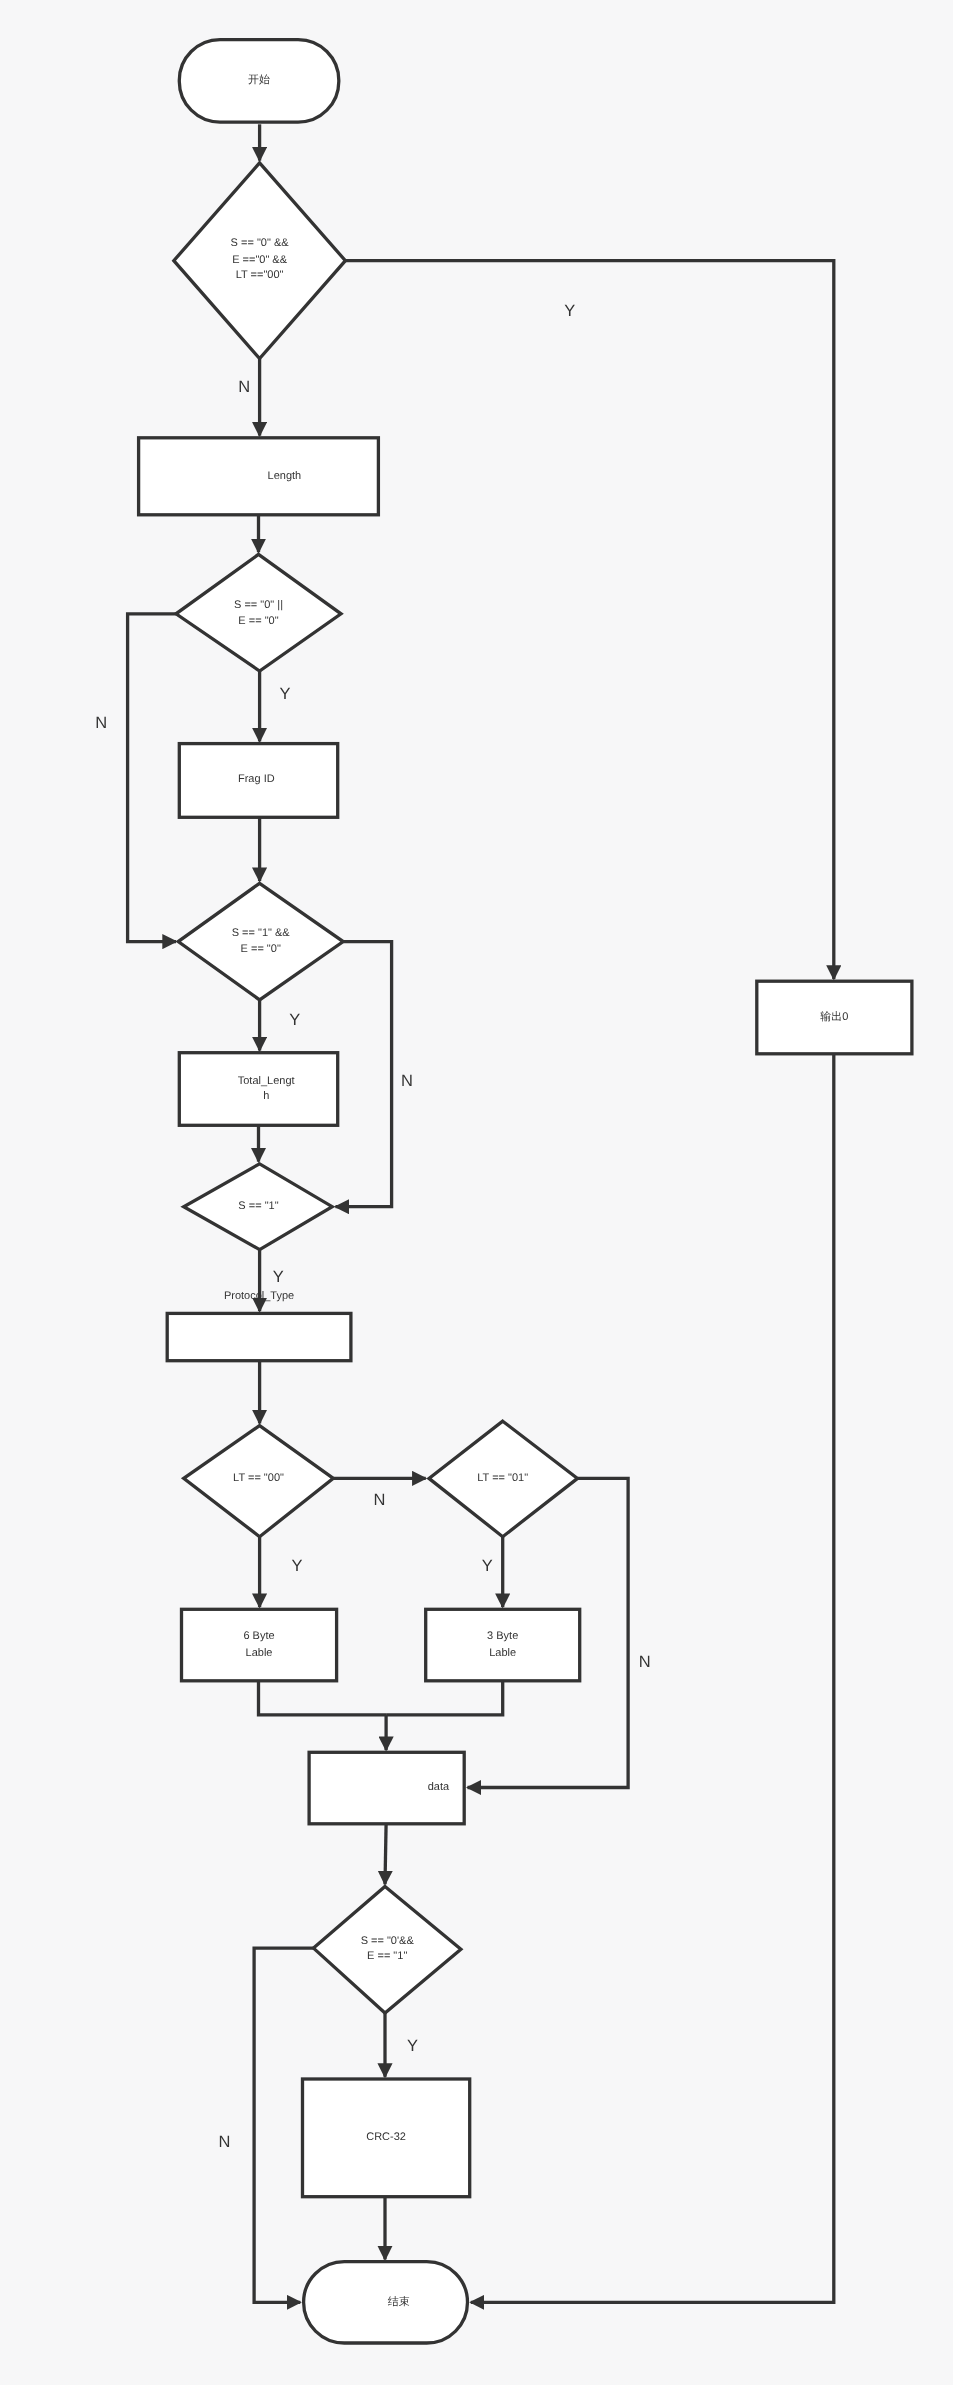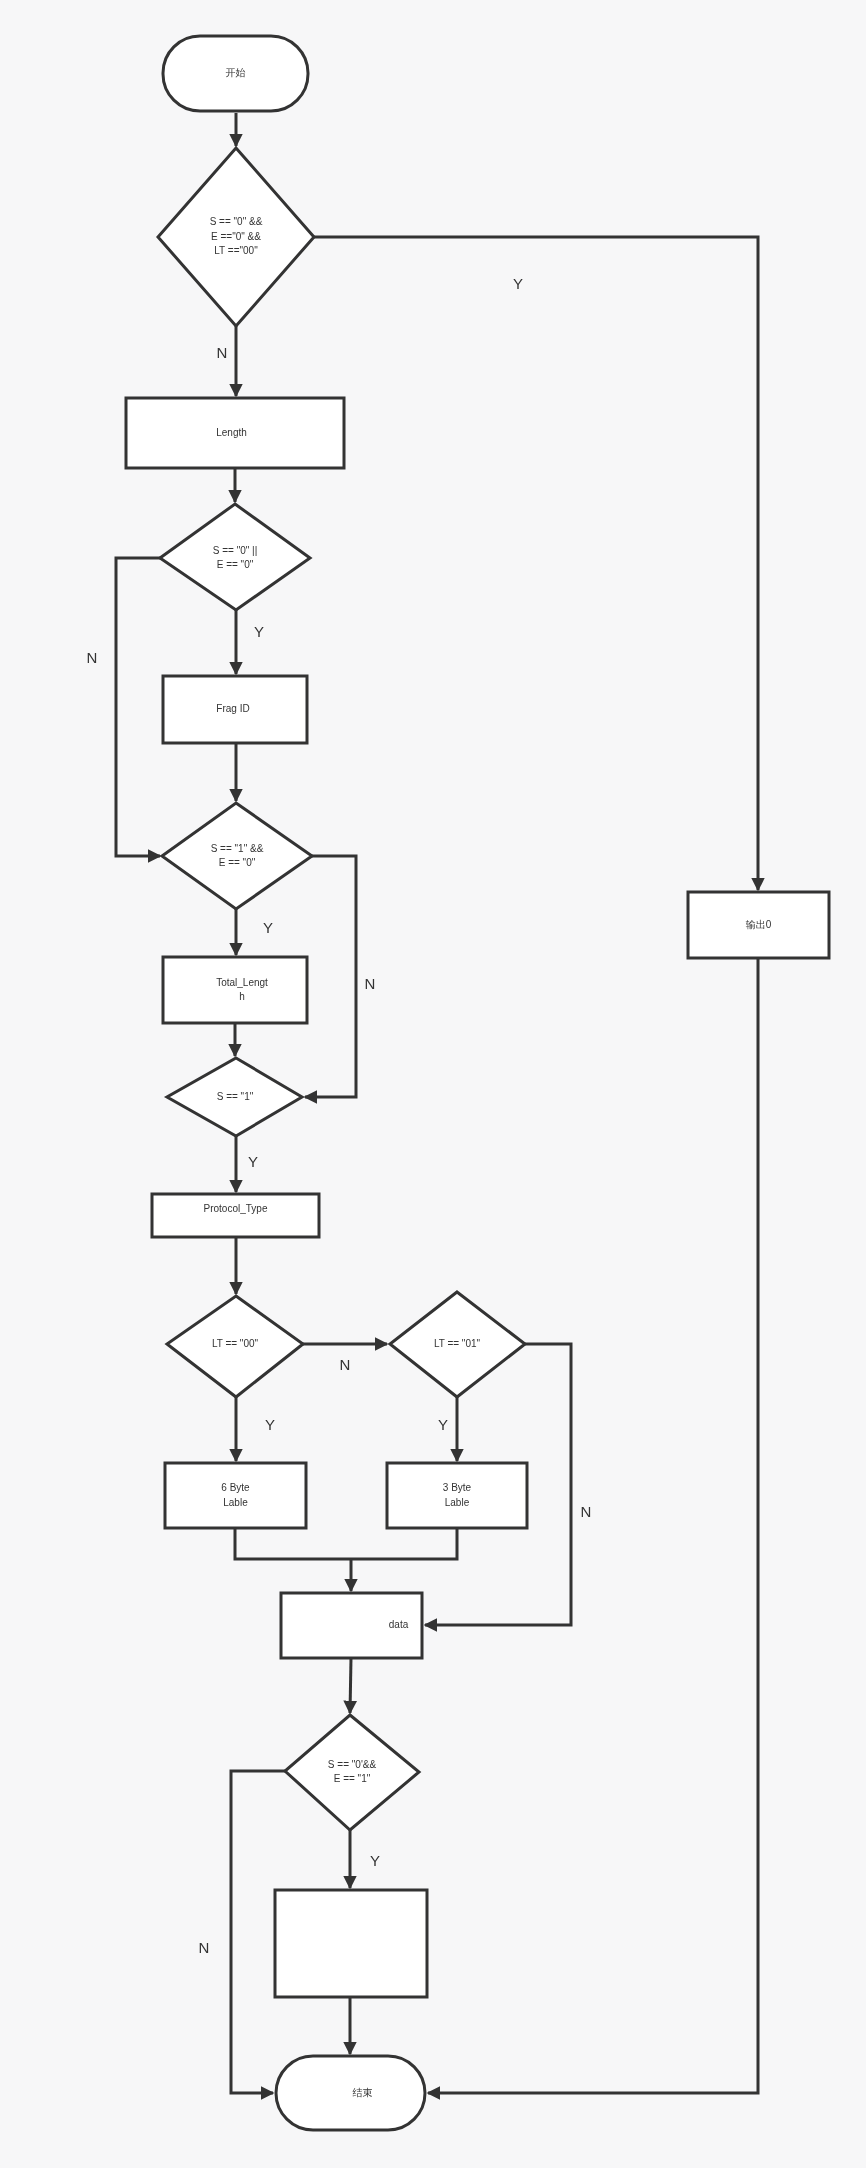--- a/index.html
+++ b/index.html
@@ -88,39 +88,40 @@
     <polygon class="shape" points="350,1715 419,1772 350,1830 285,1771"></polygon>
     <rect class="shape" x="275" y="1890" width="152" height="107"></rect>
     <rect class="shape" x="688" y="892" width="141" height="66"></rect>
     <rect class="shape" x="276" y="2056" width="149" height="74" rx="37" ry="37"></rect>
   </svg>
 
   <div class="node-label" style="left:163px;top:36px;width:145px;height:75px;">开始</div>
   <div class="node-label" style="left:156px;top:178px;width:160px;height:118px;">S == "0" &amp;&amp;
 E =="0" &amp;&amp;
 LT =="00"</div>
-  <div class="node-label" style="left:126px;top:398px;width:211px;height:70px;">Length</div>
+  <div class="node-label" style="left:126px;top:398px;width:211px;height:70px;padding-left:27px;">Length</div>
   <div class="node-label" style="left:155px;top:512px;width:160px;height:92px;">S == "0" ||
 E == "0"</div>
   <div class="node-label" style="left:163px;top:676px;width:140px;height:67px;">Frag ID</div>
   <div class="node-label" style="left:157px;top:810px;width:160px;height:92px;">S == "1" &amp;&amp;
 E == "0"</div>
   <div class="node-label" style="left:170px;top:957px;width:144px;height:66px;">Total_Lengt
 h</div>
   <div class="node-label" style="left:155px;top:1058px;width:160px;height:78px;">S == "1"</div>
-  <div class="node-label" style="left:152px;top:1194px;width:167px;height:31px;">Protocol_Type</div>
+  <div class="node-label" style="left:152px;top:1164px;width:167px;height:31px;">Protocol_Type</div>
   <div class="node-label" style="left:155px;top:1298px;width:160px;height:92px;">LT == "00"</div>
   <div class="node-label" style="left:377px;top:1298px;width:160px;height:92px;">LT == "01"</div>
   <div class="node-label" style="left:165px;top:1463px;width:141px;height:65px;">6 Byte
 Lable</div>
   <div class="node-label" style="left:387px;top:1463px;width:140px;height:65px;text-align:center;">3 Byte
 Lable</div>
   <div class="node-label" style="left:281px;top:1593px;width:141px;height:65px;margin-left:47px;">data</div>
   <div class="node-label" style="left:272px;top:1726px;width:160px;height:92px;">S == "0'&amp;&amp;
 E == "1"</div>
+  <div class="node-label" style="left:275px;top:1890px;width:152px;height:107px;">CRC-32</div>
   <div class="node-label" style="left:688px;top:892px;width:141px;height:66px;">输出0</div>
   <div class="node-label" style="left:288px;top:2056px;width:149px;height:74px;">结束</div>
 
   <div class="edge-label" style="left:222px;top:352px;">N</div>
   <div class="edge-label" style="left:518px;top:283px;">Y</div>
   <div class="edge-label" style="left:259px;top:631px;">Y</div>
   <div class="edge-label" style="left:92px;top:657px;">N</div>
   <div class="edge-label" style="left:268px;top:927px;">Y</div>
   <div class="edge-label" style="left:370px;top:983px;">N</div>
   <div class="edge-label" style="left:253px;top:1161px;">Y</div>

